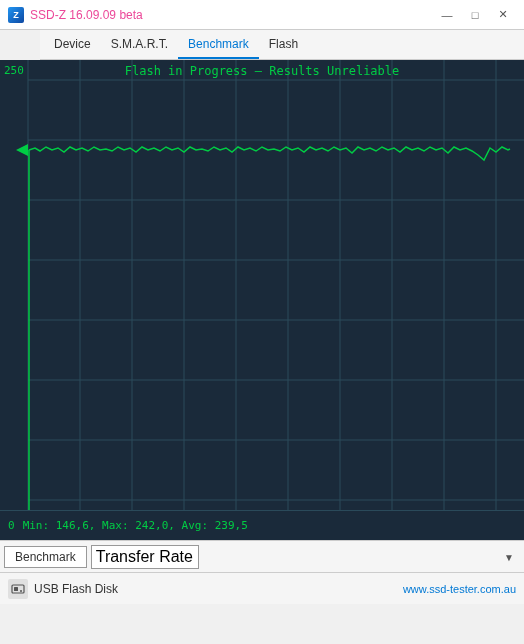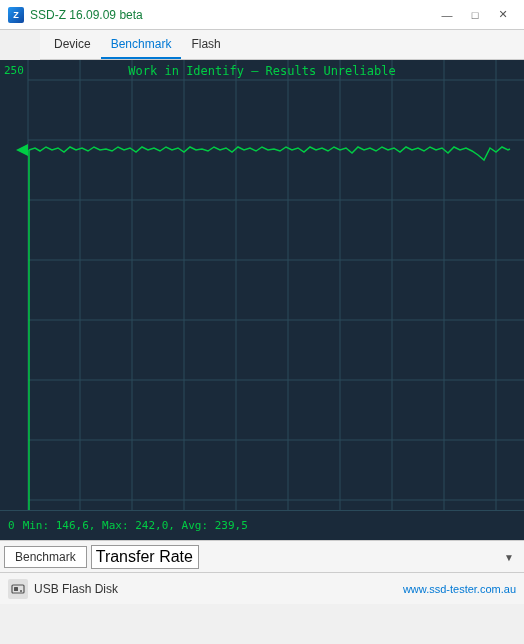--- a/index.html
+++ b/index.html
@@ -34,21 +34,21 @@
       border-radius: 2px;
       display: flex;
       align-items: center;
       justify-content: center;
       color: white;
       font-size: 9px;
       font-weight: bold;
     }
     .title-bar-title {
       font-size: 12px;
-      color: #15803d;
+      color: #ec4899;
     }
     .title-bar-controls {
       display: flex;
       gap: 2px;
     }
     .title-bar-btn {
       width: 26px;
       height: 20px;
       background: transparent;
       border: none;
@@ -249,20 +249,23 @@
     <button class="title-bar-btn">—</button>
     <button class="title-bar-btn">□</button>
     <button class="title-bar-btn close">✕</button>
   </div>
 </div>
 
 <div class="menu-bar">
   <div class="menu-item">
     <span>Device</span>
   </div>
+  <div class="menu-item">
+    <span>S.M.A.R.T.</span>
+  </div>
   <div class="menu-item active">
     <span>Benchmark</span>
   </div>
   <div class="menu-item">
     <span>Flash</span>
   </div>
 </div>
 
 <div class="main-content">
   <div class="chart-area">
@@ -294,21 +297,21 @@
 
       <line x1="29" y1="90" x2="29" y2="480" stroke="#00cc44" stroke-width="1.5"></line>
 
       <polygon points="16,90 28,84 28,96" fill="#00cc44"></polygon>
 
       <polyline points="29,90 35,88 40,91 46,87 52,90 58,88 64,92 70,87 76,90 82,88 88,91 94,87 100,90 106,89 112,91 118,87 124,90 130,88 136,92 142,87 148,90 154,88 160,91 166,87 172,90 178,88 184,92 190,87 196,90 202,89 208,91 214,87 220,90 226,88 232,92 238,87 244,90 250,88 256,91 262,87 268,90 274,89 280,91 286,87 292,90 298,88 304,92 310,87 316,90 322,88 328,91 334,87 340,90 346,88 352,93 358,87 364,90 370,88 376,91 382,87 388,90 394,88 400,92 406,87 412,90 418,88 424,91 430,87 436,90 442,88 448,93 454,87 460,90 466,88 472,91 478,95 484,100 490,88 496,92 502,87 508,90 510,89" fill="none" stroke="#00cc44" stroke-width="1.5"></polyline>
     </svg>
 
     <div class="y-label-top">250</div>
 
-    <div class="chart-title">Work in Identify – Results Unreliable</div>
+    <div class="chart-title">Flash in Progress – Results Unreliable</div>
   </div>
 
   <div class="stats-bar">
     <span class="y-label-bottom" style="position:relative;bottom:auto;left:auto;">0</span>
     <span class="stats-text" style="margin-left:8px;">Min: 146,6, Max: 242,0, Avg: 239,5</span>
   </div>
 </div>
 
 <div class="bottom-toolbar">
   <button class="benchmark-btn">Benchmark</button>

